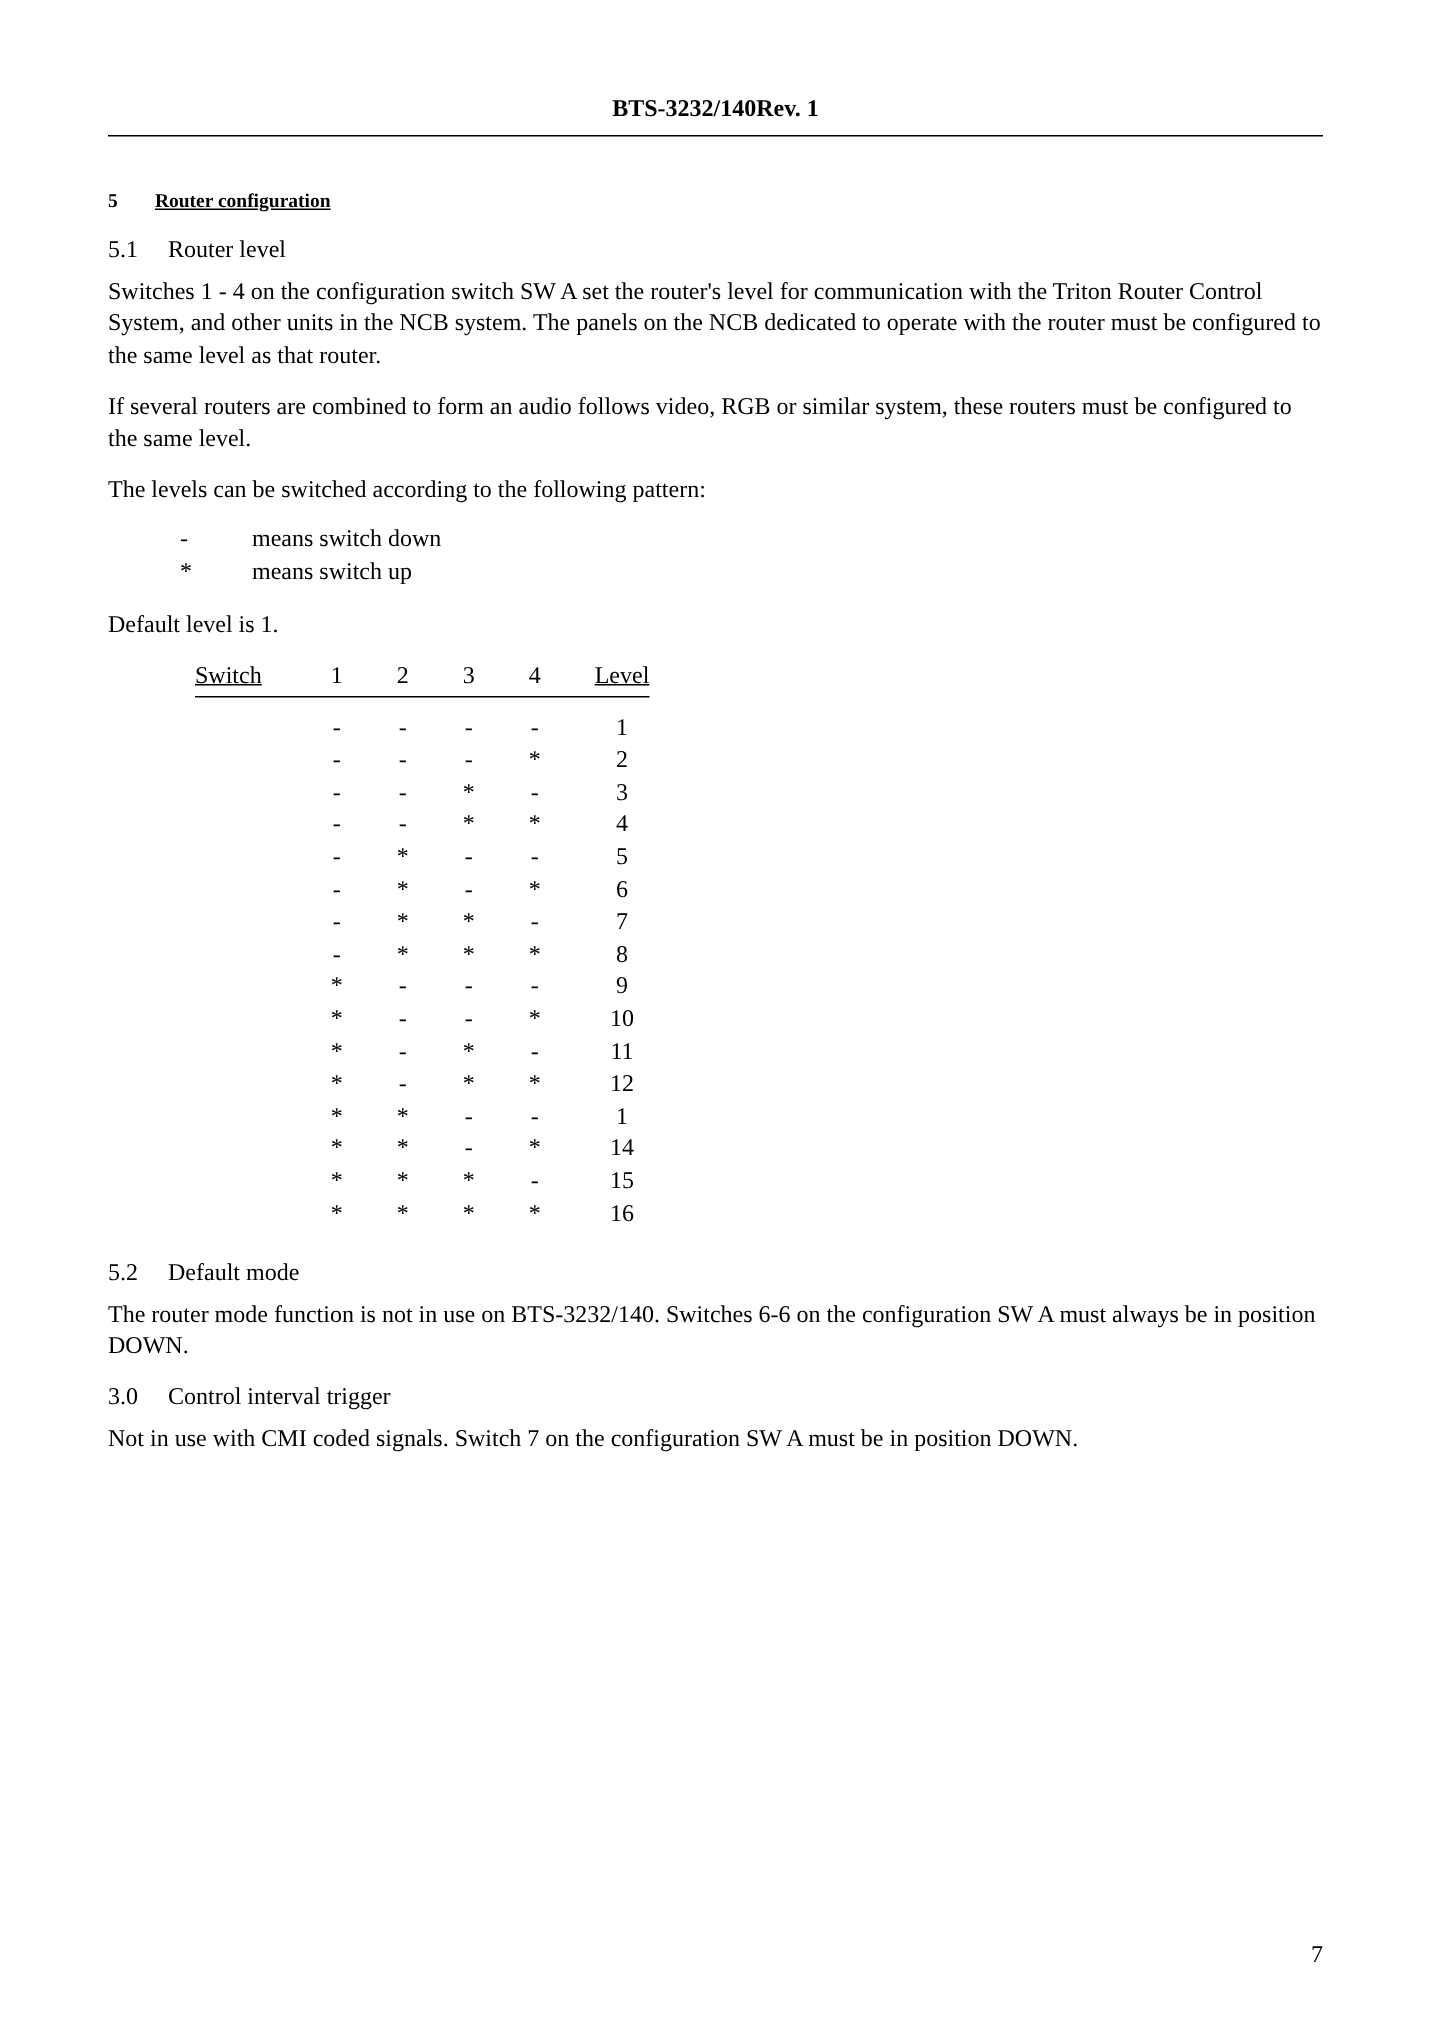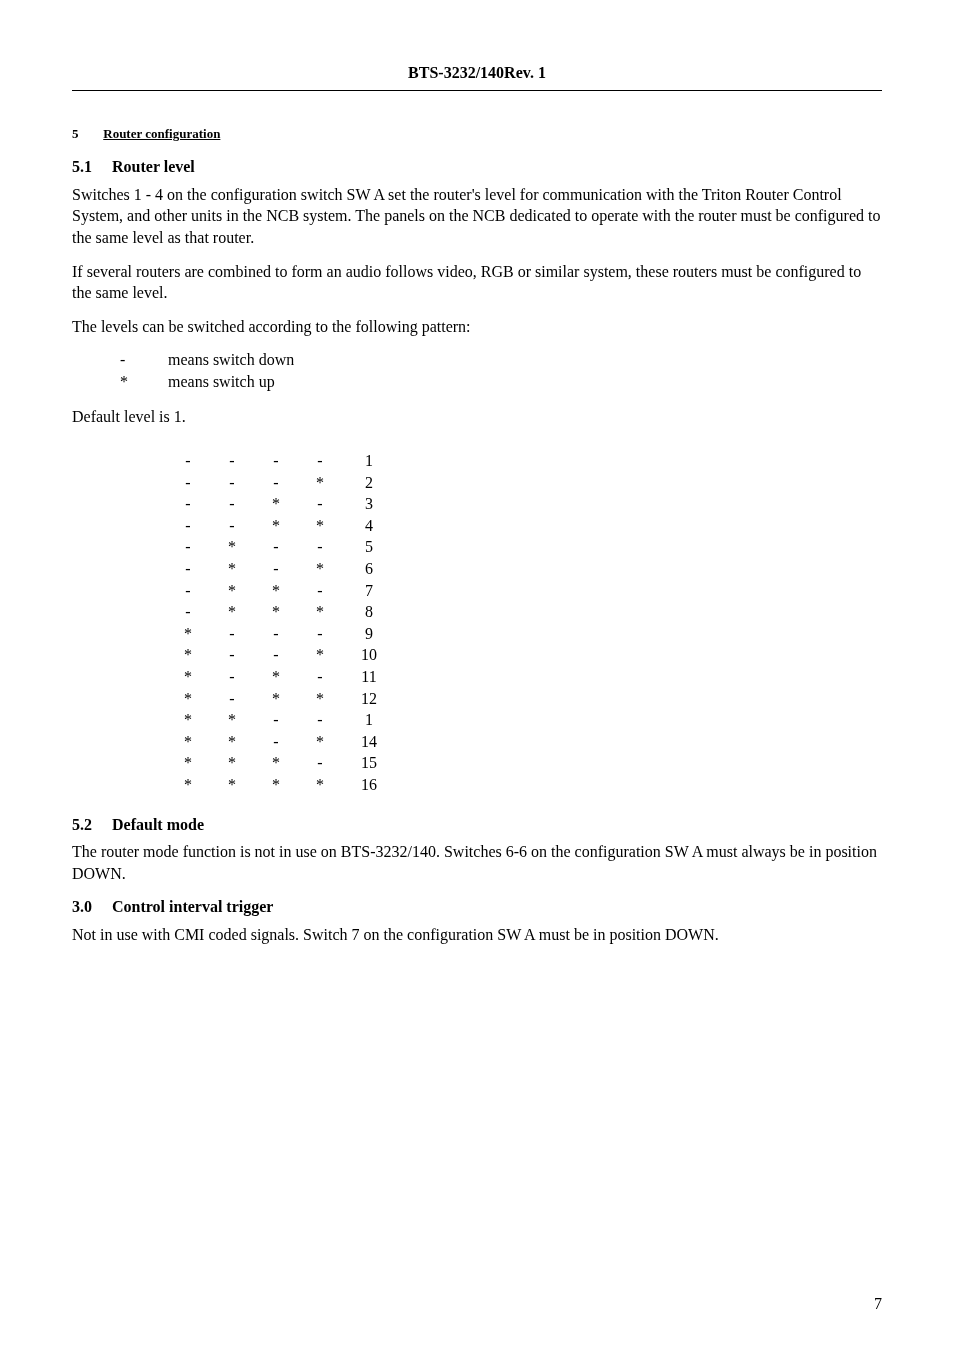--- a/index.html
+++ b/index.html
@@ -29,21 +29,21 @@
   }
   h2.section {
     font-size: 13px;
     font-weight: bold;
     margin: 0 0 14px 0;
   }
   h2.section .num { display: inline-block; width: 28px; }
   h2.section .title { text-decoration: underline; }
   h3.subsection {
     font-size: 16px;
-    font-weight: bold;
+    font-weight: normal;
     margin: 0 0 6px 0;
   }
   h3.subsection .num { display: inline-block; width: 36px; }
   p { margin: 0 0 12px 0; }
   .legend { margin: 0 0 14px 48px; }
   .legend-row { display: flex; }
   .legend-sym { width: 48px; }
   .switch-table {
     margin-left: 58px;
     margin-bottom: 18px;
@@ -108,20 +108,28 @@
   <div class="legend-row">
     <span class="legend-sym">*</span>
     <span>means switch up</span>
   </div>
 </div>
 
 <p>Default level is 1.</p>
 
 <table class="switch-table">
   <tbody>
+      <tr>
+    <th class="label">Switch</th>
+    <th>1</th>
+    <th>2</th>
+    <th>3</th>
+    <th>4</th>
+    <th class="level">Level</th>
+  </tr>
   <tr class="spacer">
         <td></td>
         <td></td>
         <td></td>
         <td></td>
         <td></td>
         <td></td>
       </tr>
   </tbody>
     <tbody id="switch-body">

